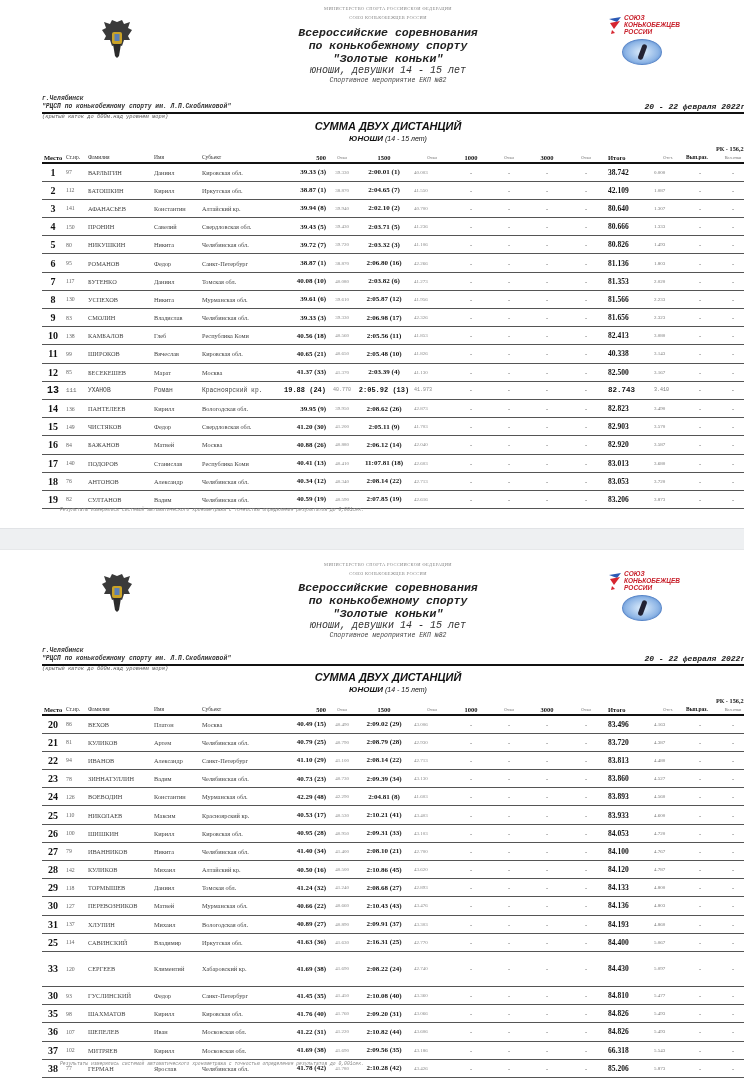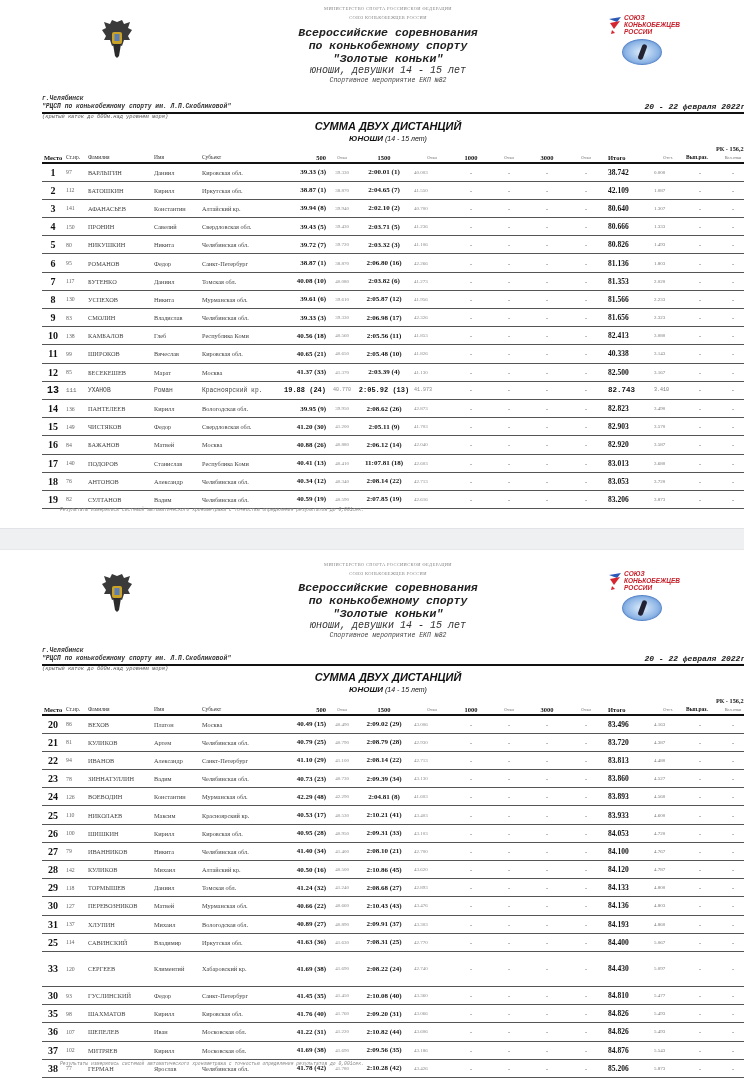--- a/index.html
+++ b/index.html
@@ -832,21 +832,21 @@
           <td class="dash">-</td>
         </tr>
         <tr style="height: 18.2px;">
           <td class="place">25</td>
           <td class="num">114</td>
           <td>САВИНСКИЙ</td>
           <td>Владимир</td>
           <td>Иркутская обл.</td>
           <td class="r500">41.63 (36)</td>
           <td class="p500">41.630</td>
-          <td class="r1500">7:08.31 (25)</td>
+          <td class="r1500">2:16.31 (25)</td>
           <td class="p1500">42.770</td>
           <td class="dash">-</td>
           <td class="dash">-</td>
           <td class="dash">-</td>
           <td class="dash">-</td>
           <td class="total">84.400</td>
           <td class="gap">5.067</td>
           <td class="dash">-</td>
           <td class="dash">-</td>
         </tr>
@@ -933,21 +933,21 @@
           <td>Кирилл</td>
           <td>Московская обл.</td>
           <td class="r500">41.69 (38)</td>
           <td class="p500">41.690</td>
           <td class="r1500">2:09.56 (35)</td>
           <td class="p1500">43.186</td>
           <td class="dash">-</td>
           <td class="dash">-</td>
           <td class="dash">-</td>
           <td class="dash">-</td>
-          <td class="total">84.876</td>
+          <td class="total">66.318</td>
           <td class="gap">5.543</td>
           <td class="dash">-</td>
           <td class="dash">-</td>
         </tr>
         <tr style="height: 18.2px;">
           <td class="place">38</td>
           <td class="num">77</td>
           <td>ГЕРМАН</td>
           <td>Ярослав</td>
           <td>Челябинская обл.</td>

